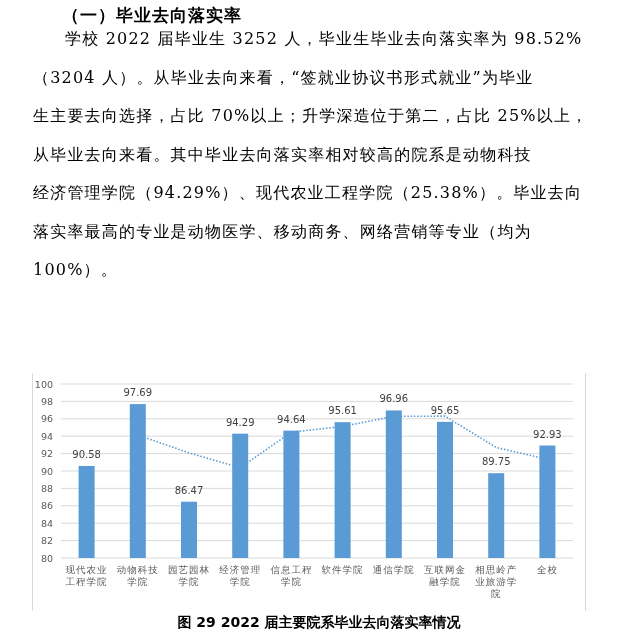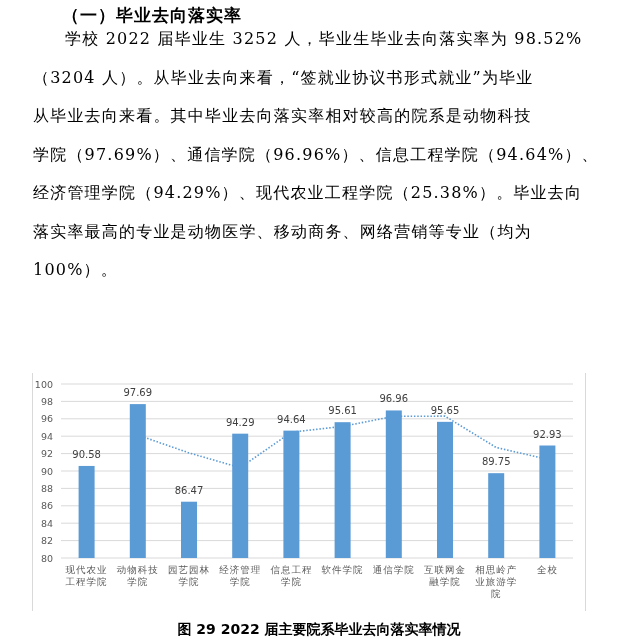--- a/index.html
+++ b/index.html
@@ -8,32 +8,32 @@
   .heading { position: absolute; left: 62px; top: 4px; font-size: 17px; font-weight: bold;
              font-family: Liberation Serif, serif; letter-spacing: 1px; }
   .para { position: absolute; left: 33px; top: 20px; width: 580px; font-size: 16px;
           line-height: 38.5px; letter-spacing: 1.2px; text-align: justify; }
   .para .line { display: block; white-space: nowrap; }
   .para .indent { padding-left: 32px; }
   .chart-box { position: absolute; left: 32px; top: 373px; width: 552px; height: 238px;
                border-left: 1px solid #d9d9d9; border-right: 1px solid #d9d9d9; }
   svg { position: absolute; left: 0; top: 0; }
   .caption { position: absolute; left: 0; width: 638px; top: 614px; text-align: center;
-             font-size: 14px; font-weight: bold; font-family: "DejaVu Sans", "Liberation Sans", sans-serif; margin-top: 7px; }
+             font-size: 14px; font-weight: bold; font-family: "DejaVu Sans", "Liberation Sans", sans-serif; }
 </style>
 </head>
 <body>
 
 <div class="heading">（一）毕业去向落实率</div>
 
 <div class="para">
   <span class="line indent">学校 2022 届毕业生 3252 人，毕业生毕业去向落实率为 98.52%</span>
   <span class="line">（3204 人）。从毕业去向来看，“签就业协议书形式就业”为毕业</span>
+  <span class="line">生主要去向选择，占比 70%以上；升学深造位于第二，占比 25%以上，</span>
   <span class="line">从毕业去向来看。其中毕业去向落实率相对较高的院系是动物科技</span>
-  <span class="line">学院（97.69%）、通信学院（96.96%）、信息工程学院（94.64%）、</span>
   <span class="line">经济管理学院（94.29%）、现代农业工程学院（25.38%）。毕业去向</span>
   <span class="line">落实率最高的专业是动物医学、移动商务、网络营销等专业（均为</span>
   <span class="line">100%）。</span>
 </div>
 
 <div class="chart-box">
   <svg id="chart-svg" width="552" height="238">
       <line x1="28" x2="540" y1="185" y2="185" stroke="#d9d9d9" stroke-width="1"></line>
       <text x="20" y="188.5" text-anchor="end" font-size="9.5" fill="#595959" font-family="DejaVu Sans, Liberation Sans, sans-serif">80</text>
       <line x1="28" x2="540" y1="167.6" y2="167.6" stroke="#d9d9d9" stroke-width="1"></line>

